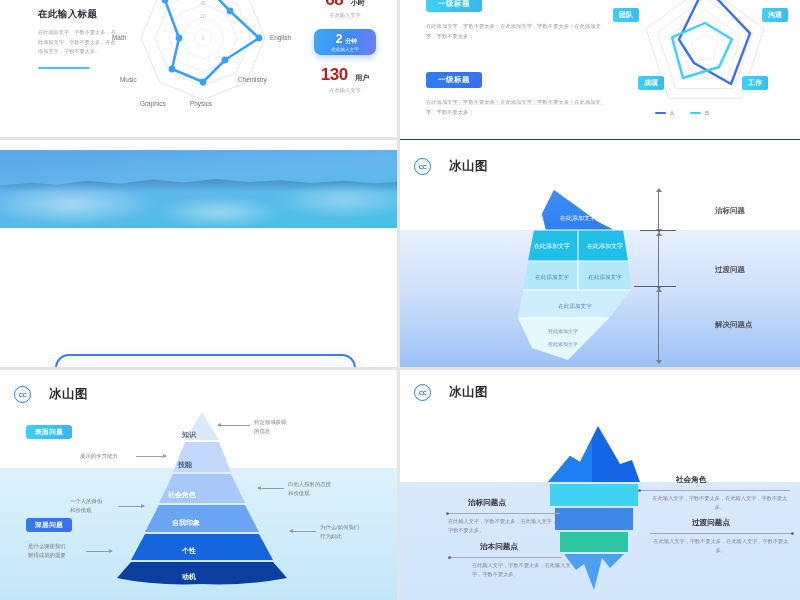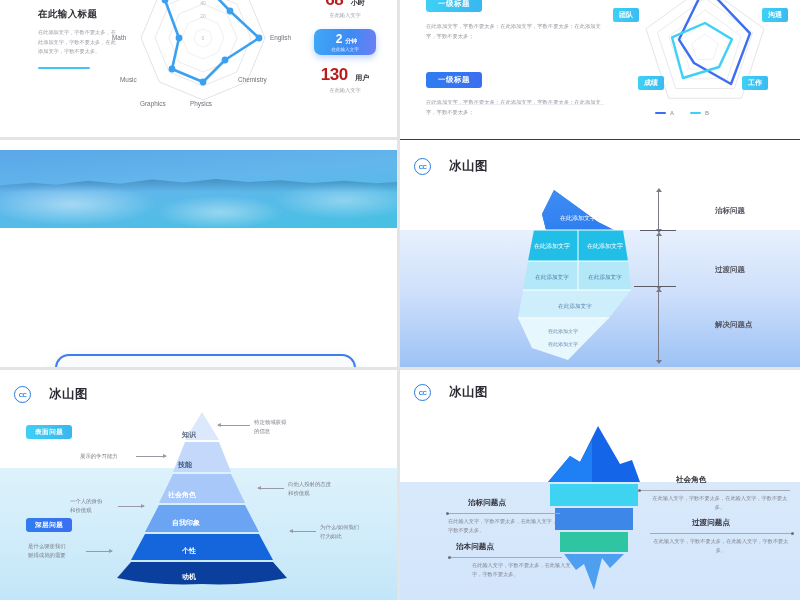--- a/index.html
+++ b/index.html
@@ -394,21 +394,21 @@
           <i style="left:-2px"></i>
         </div>
       <div class="bdy" style="left:48px;top:147px;width:110px;">在此输入文字，字数不要太多，在此输入文字，字数不要太多。</div>
 
       <span class="ttl" style="left:292px;top:148px;">过渡问题点</span>
       <div class="leadline" style="left:250px;top:163px;width:142px;">
           <i style="right:-2px"></i>
         </div>
       <div class="bdy" style="left:252px;top:167px;width:138px;text-align:center;">在此输入文字，字数不要太多，在此输入文字，字数不要太多。</div>
 
-      <span class="ttl" style="left:56px;top:172px;">治本问题点</span>
+      <span class="ttl" style="left:80px;top:172px;">治本问题点</span>
       <div class="leadline" style="left:50px;top:187px;width:112px;">
           <i style="left:-2px"></i>
         </div>
       <div class="bdy" style="left:72px;top:191px;width:108px;">在此输入文字，字数不要太多，在此输入文字，字数不要太多。</div>
     </div>
   </div>
 
 </div>
 
 </body></html>

